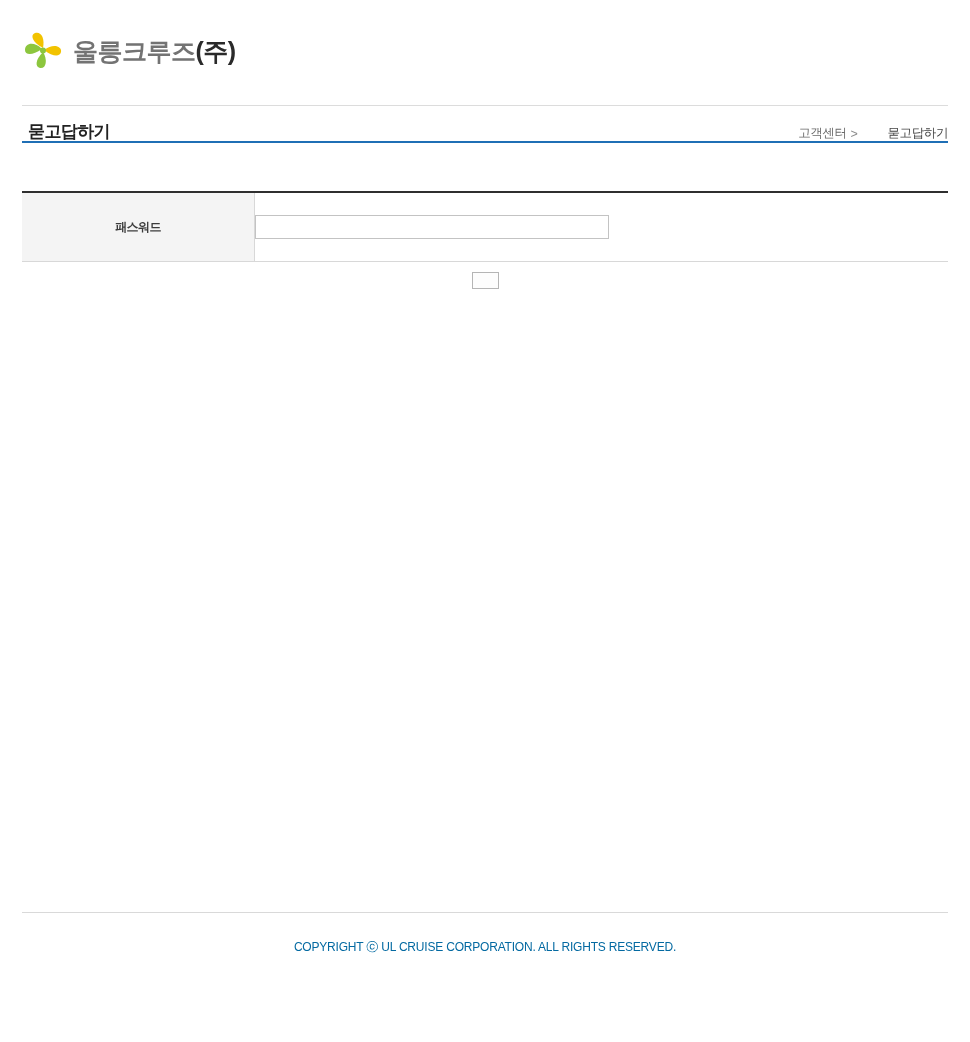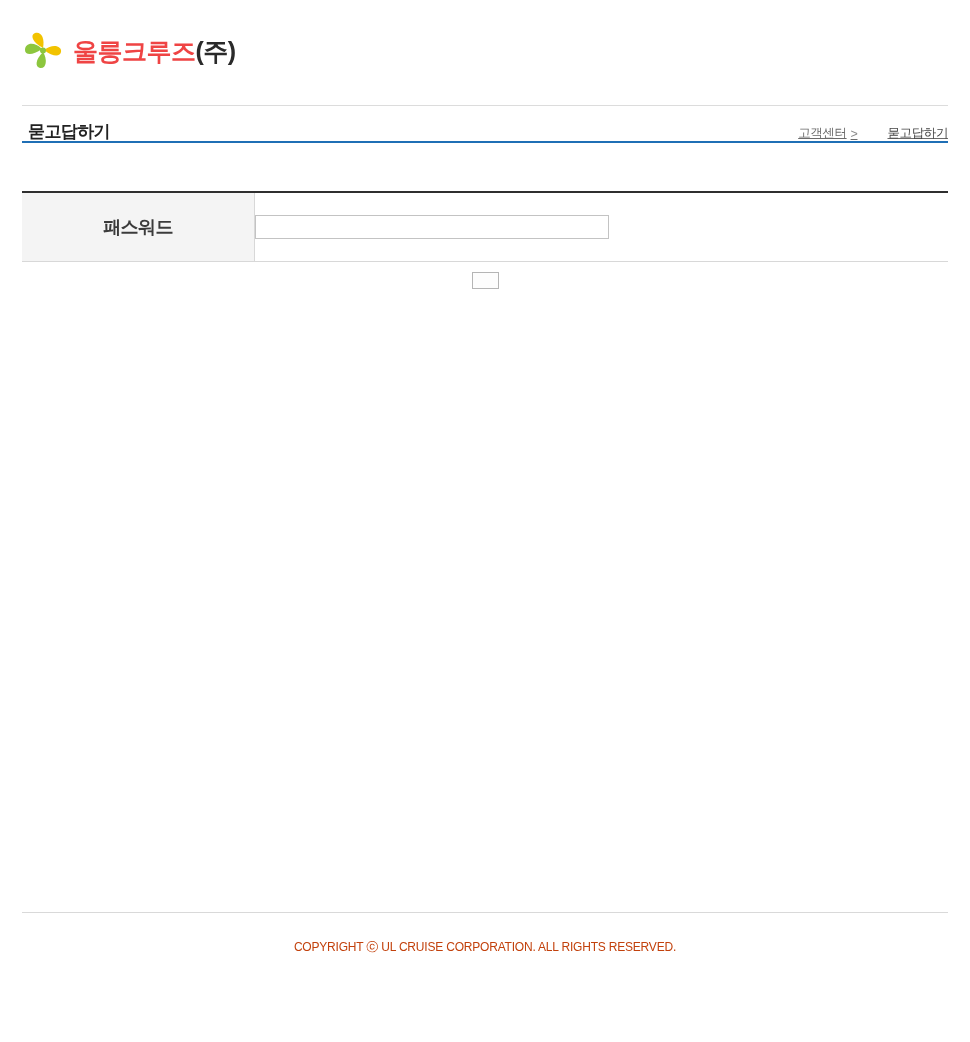--- a/index.html
+++ b/index.html
@@ -43,21 +43,21 @@
     position: relative;
     display: block;
   }
   .logo-text {
     font-size: 25px;
     font-weight: bold;
     letter-spacing: -0.5px;
     line-height: 1;
     white-space: nowrap;
   }
-  .logo-text .blue { color: #ef4444; }
+  .logo-text .blue { color: #737373; }
   .logo-text .dark { color: #2a2a2a; }
 
   
   .subheader {
     position: relative;
     height: 38px;
     margin: 0 22px;
     border-top: 1px solid #dcdcdc;
     border-bottom: 2px solid #1f6fb5;
     background: #ffffff;
@@ -74,21 +74,20 @@
   }
   .breadcrumb {
     position: absolute;
     right: 0px;
     top: 19px;
     display: flex;
     align-items: center;
     font-size: 12.5px;
     color: #6b6b6b;
     letter-spacing: -0.4px;
-    text-decoration: underline;
   }
   .breadcrumb .crumb { color: #6b6b6b; }
   .breadcrumb .sep {
     margin: 0 4px 0 4px;
     color: #8c8c8c;
   }
   .breadcrumb .crumb-current {
     color: #444444;
     margin-left: 26px;
   }
@@ -112,21 +111,21 @@
     border-bottom: 1px solid #d8d8d8;
     height: 68px;
     vertical-align: middle;
     padding: 0;
   }
   td.label-cell {
     width: 232px;
     background: #f4f4f4;
     border-right: 1px solid #d8d8d8;
     text-align: center;
-    font-size: 18px;
+    font-size: 12px;
     font-weight: bold;
     color: #3b3b3b;
     letter-spacing: -0.6px;
   }
   td.field-cell {
     padding-left: 16px;
     background: #ffffff;
   }
   input.pw-input {
     width: 354px;
@@ -168,21 +167,21 @@
     width: 970px;
   }
   .footer-rule {
     height: 1px;
     background: #d9d9d9;
     margin: 0 22px;
   }
   .copyright {
     text-align: center;
     font-size: 12px;
-    color: #c2410c;
+    color: #0369a1;
     margin-top: 26px;
     letter-spacing: -0.2px;
   }
 </style>
 </head>
 <body>
 
 <div class="page">
 
   <div class="header">

